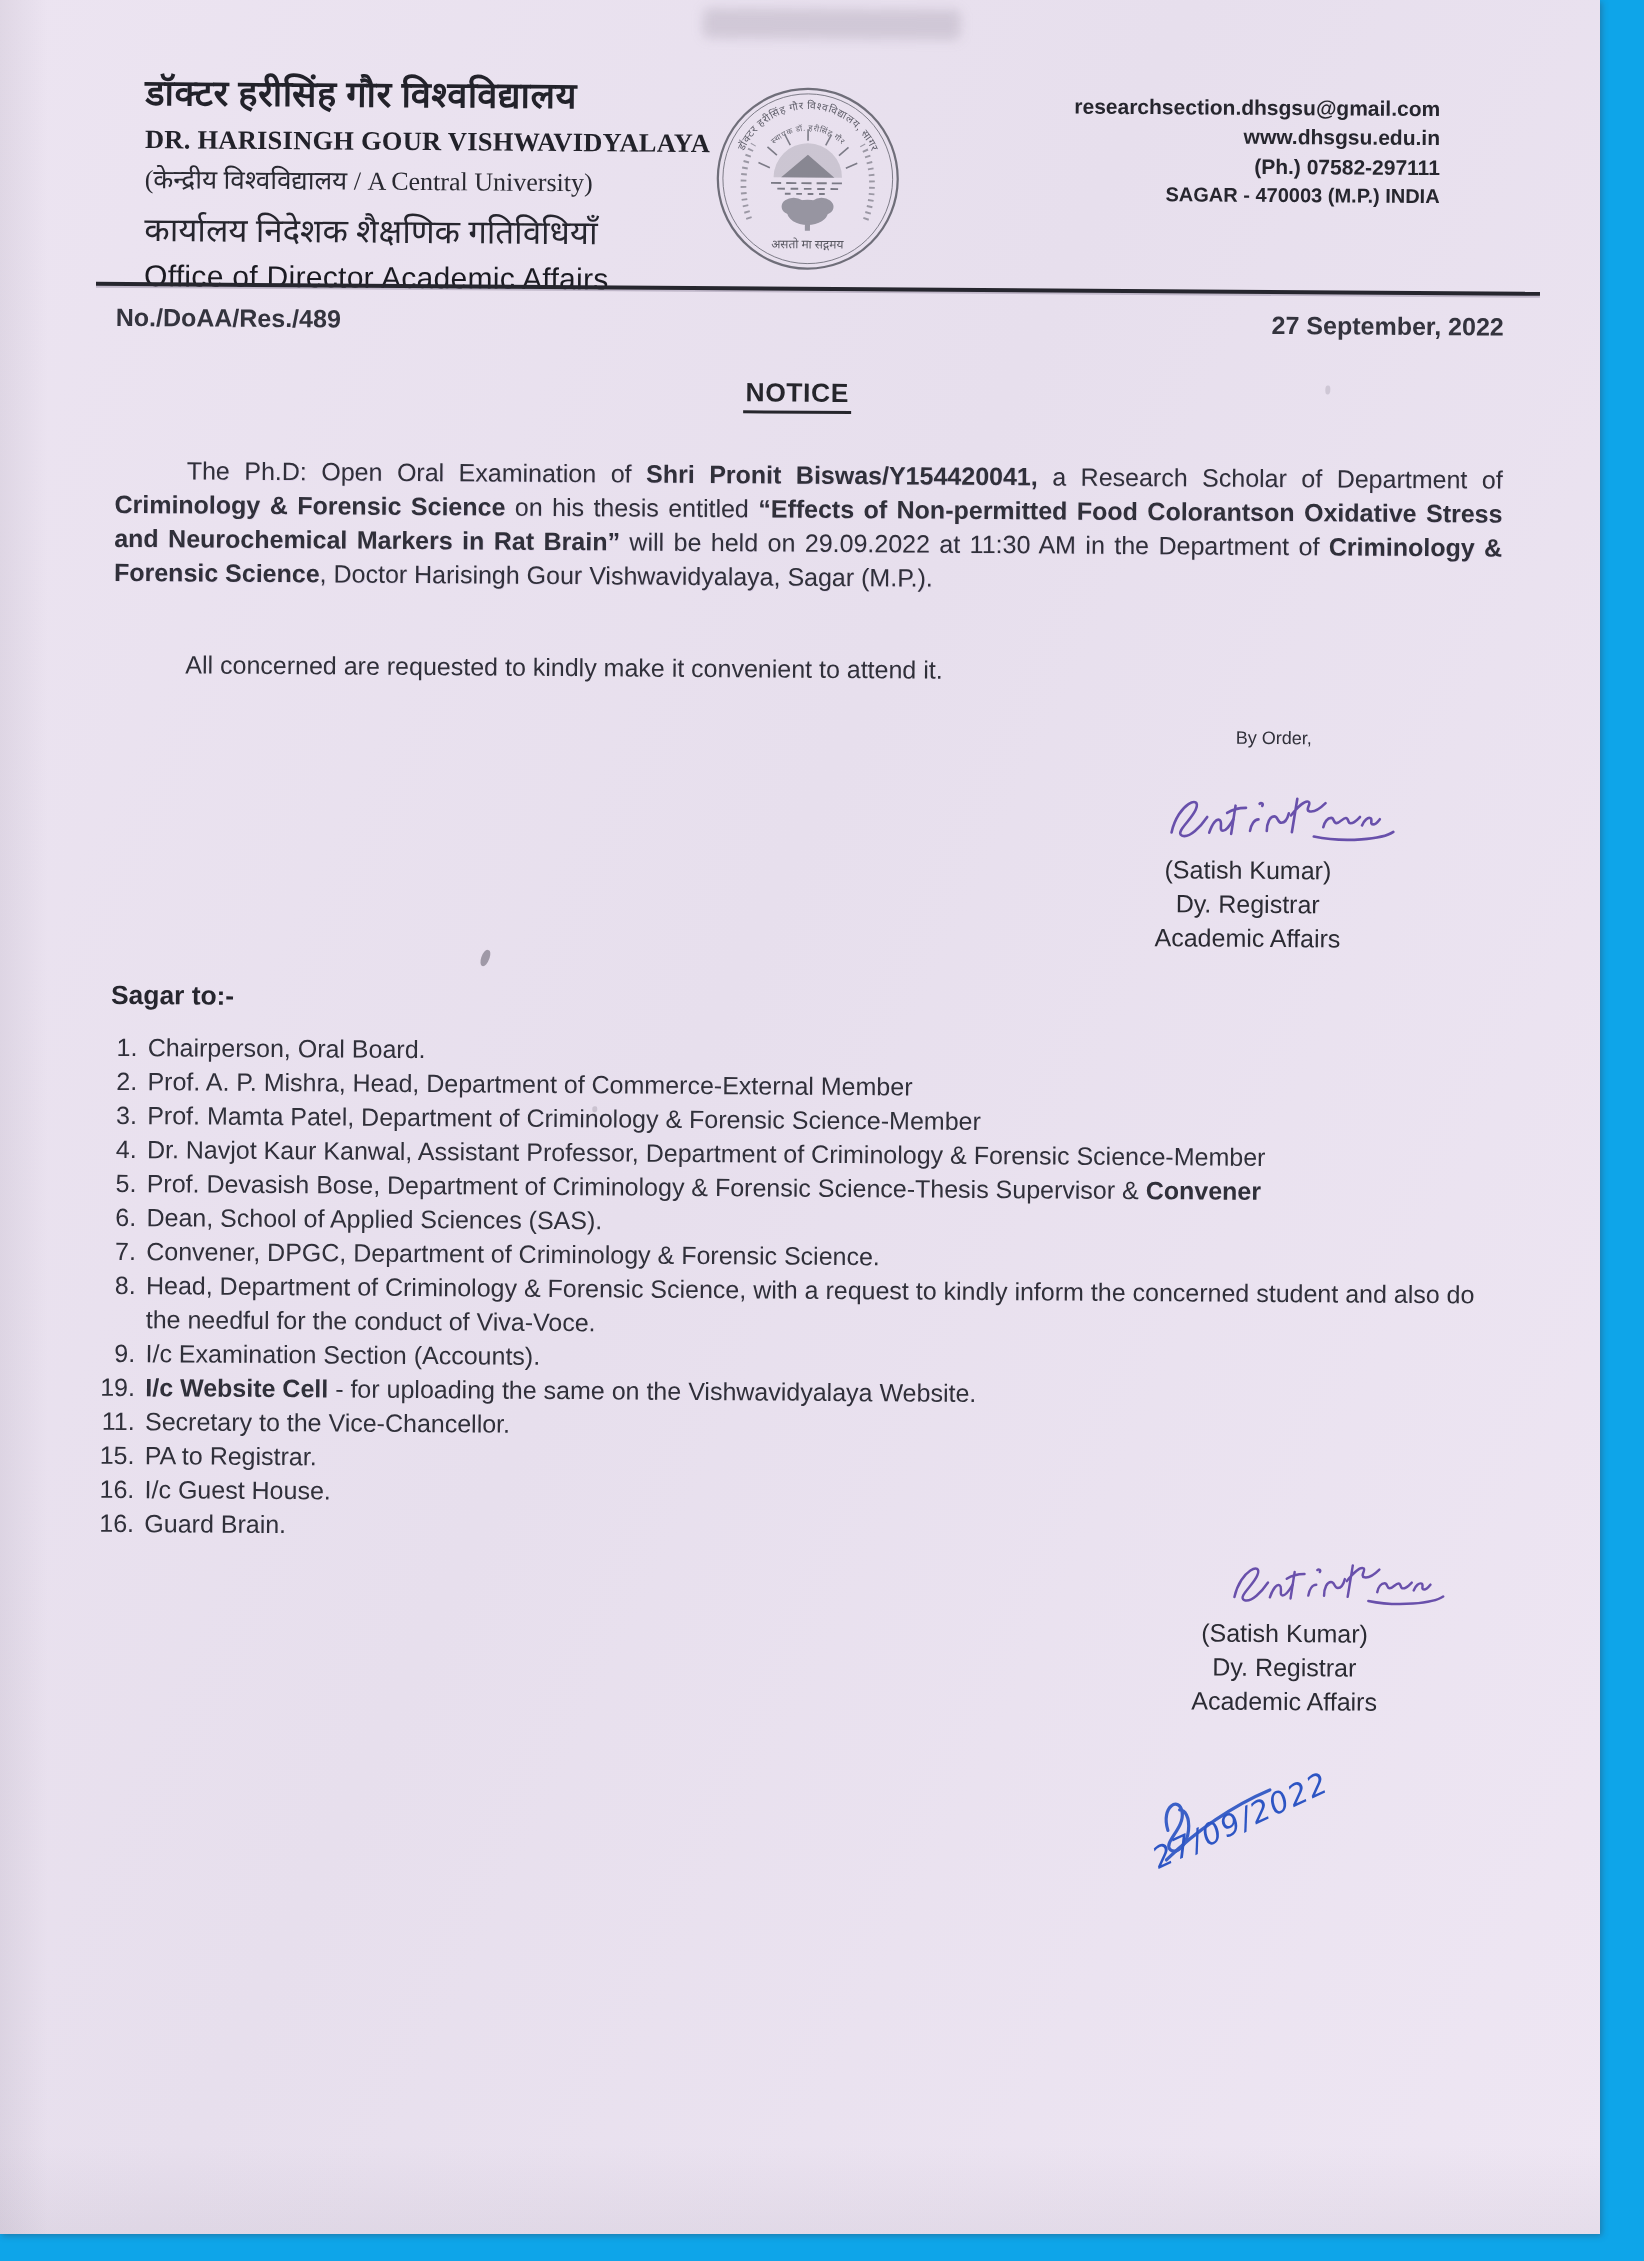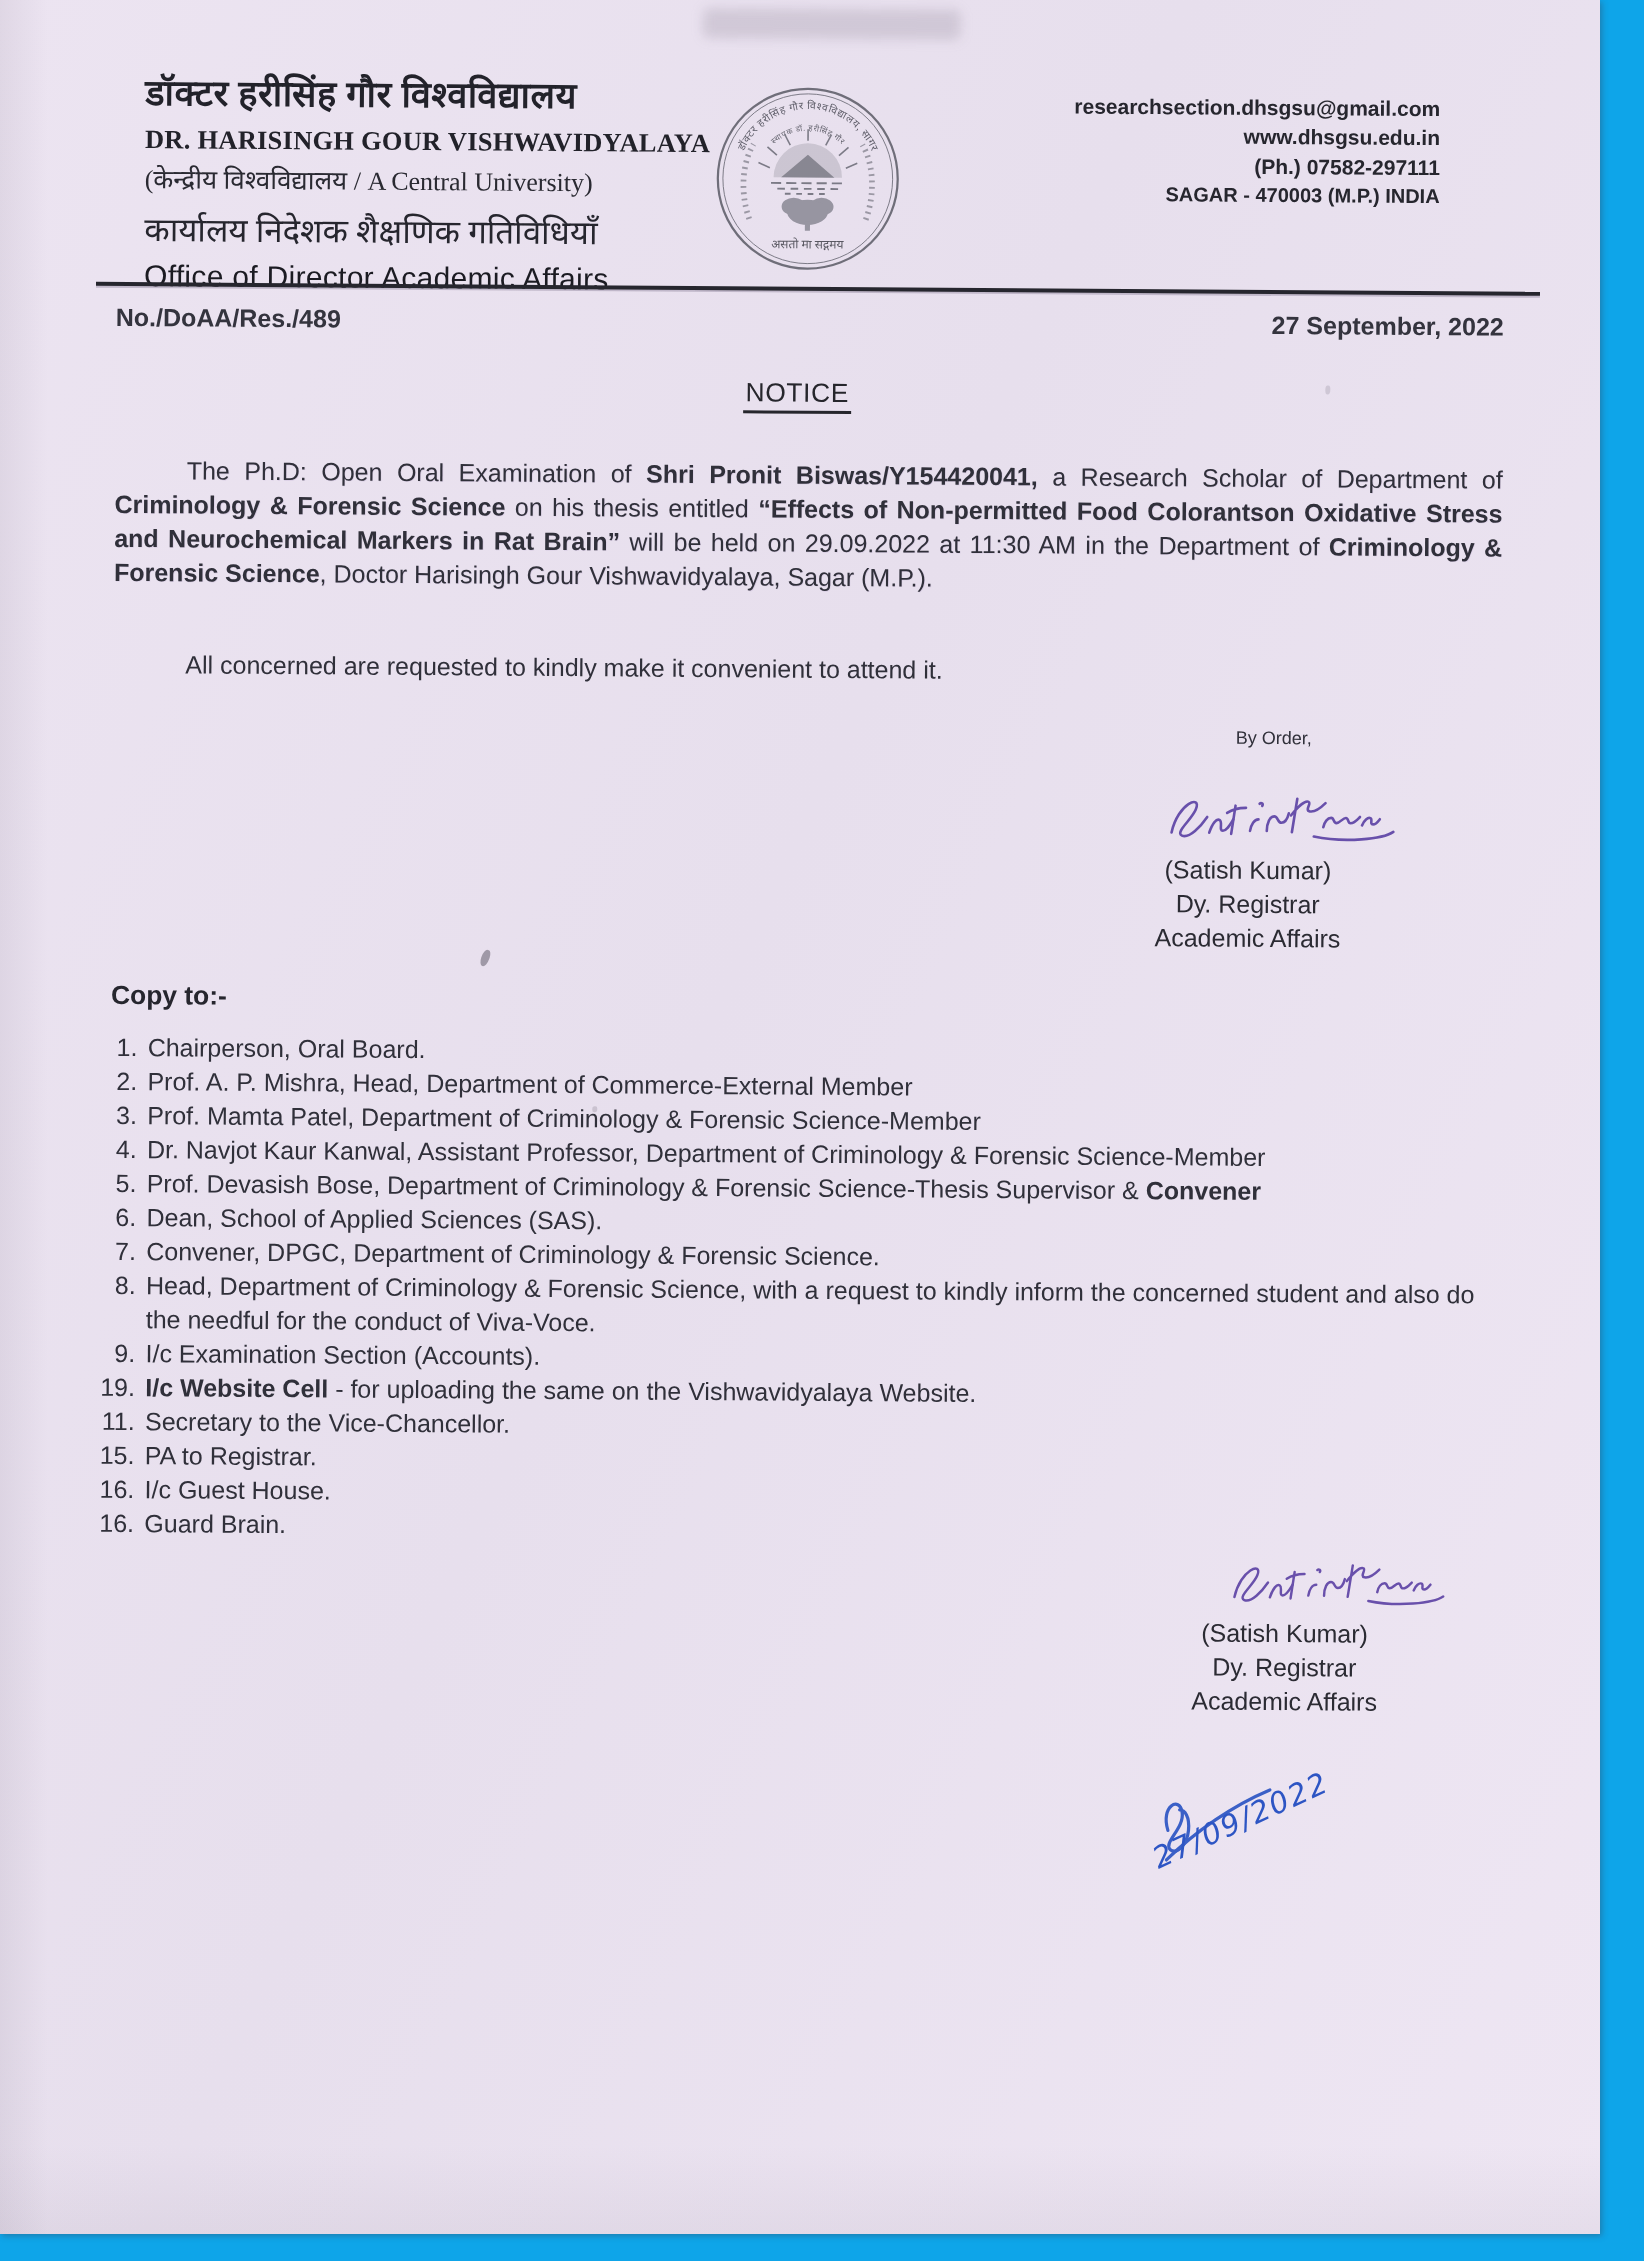--- a/index.html
+++ b/index.html
@@ -50,21 +50,21 @@
   .lh-right .ad  { font-weight:700; font-size:20px; }
 
   .rule { position:absolute; left:98px; top:282px; width:1444px; height:3.9px;
           background:#26262e; box-shadow:0 1.9px 0 rgba(70,60,90,.25); }
 
   .refrow { position:absolute; left:118px; top:303px; width:1388px;
             display:flex; justify-content:space-between;
             font-size:25px; font-weight:700; color:#34343e; }
 
   .notice-title { position:absolute; left:0; top:373px; width:1600px; text-align:center; }
-  .notice-title span { font-size:26.4px; font-weight:400; letter-spacing:0.6px; color:#26262c;
+  .notice-title span { font-size:26.4px; font-weight:700; letter-spacing:0.6px; color:#26262c;
             border-bottom:3.2px solid #26262c; padding:0 2.6px 3.2px 2.6px; }
 
   .body-par { position:absolute; left:118px; top:453px; width:1388px;
               font-size:25px; line-height:34px; text-align:justify; text-indent:72px;
               color:#30303a; text-shadow:0.6px 0.6px 0 rgba(120,90,160,.15); }
   .closing  { position:absolute; left:190px; top:650px; width:1096px;
               font-size:25px; color:#30303a; }
   .by-order { position:absolute; left:1241px; top:720px; font-size:18px; color:#30303a; }
 
   .sig-block { position:absolute; display:flex; flex-direction:column; align-items:center;
@@ -187,21 +187,21 @@
             <path d="M318,80 c2,-10 8,-18 15,-18 c6,0 4,10 10,10 c7,0 12,-10 18,-10 c6,0 3,10 9,10 c8,0 14,-8 18,-12"></path>
             <path d="M392,76 c4,-10 11,-16 16,-14 c5,2 -2,12 5,12 c6,0 10,-6 13,-10"></path>
             <path d="M300,98 C360,110 432,102 452,88"></path>
           </g>
         </svg>
         <div>(Satish Kumar)</div>
         <div>Dy. Registrar</div>
         <div>Academic Affairs</div>
       </div>
 
-      <div class="copy-head">Copy to:-</div>
+      <div class="copy-head">Sagar to:-</div>
       <ol class="copy-list">
         <li>
             <span class="num">1.</span>
             <span class="txt"><span>Chairperson, Oral Board.</span></span>
           </li>
         <li>
             <span class="num">2.</span>
             <span class="txt"><span>Prof. A. P. Mishra, Head, Department of Commerce-External Member</span></span>
           </li>
         <li>

